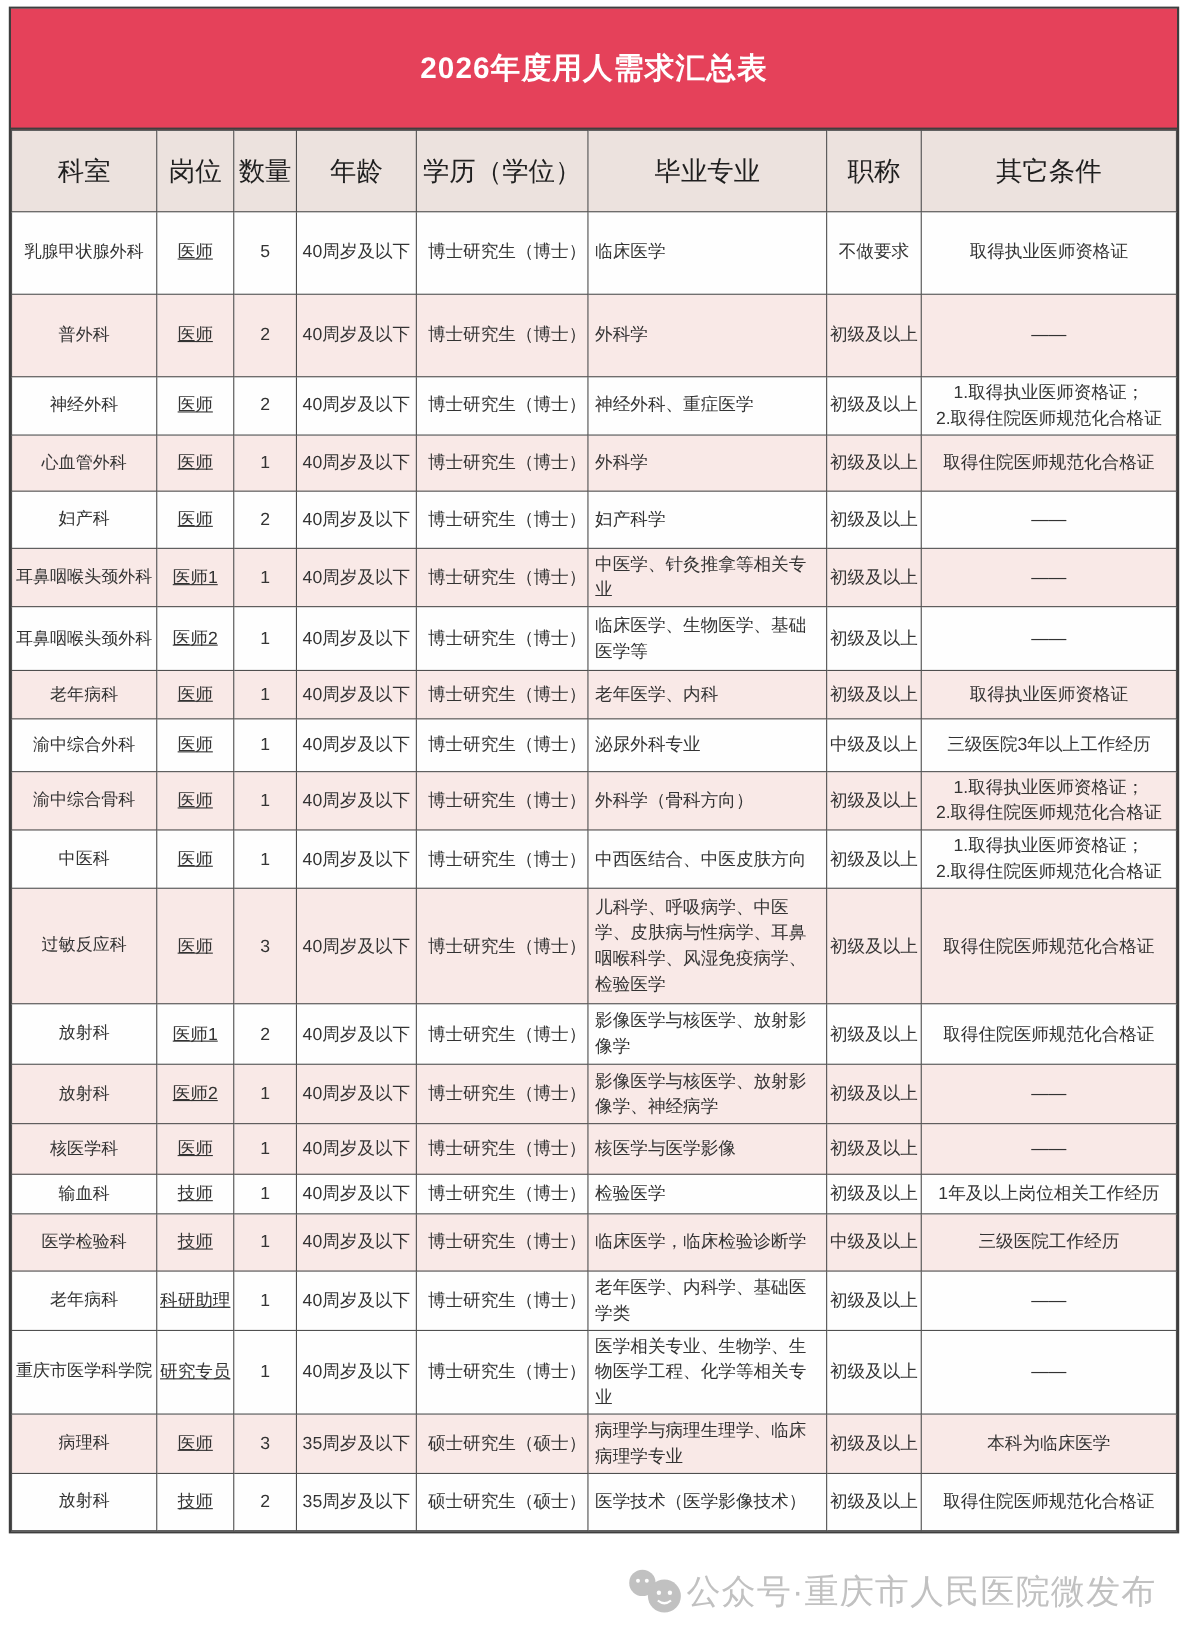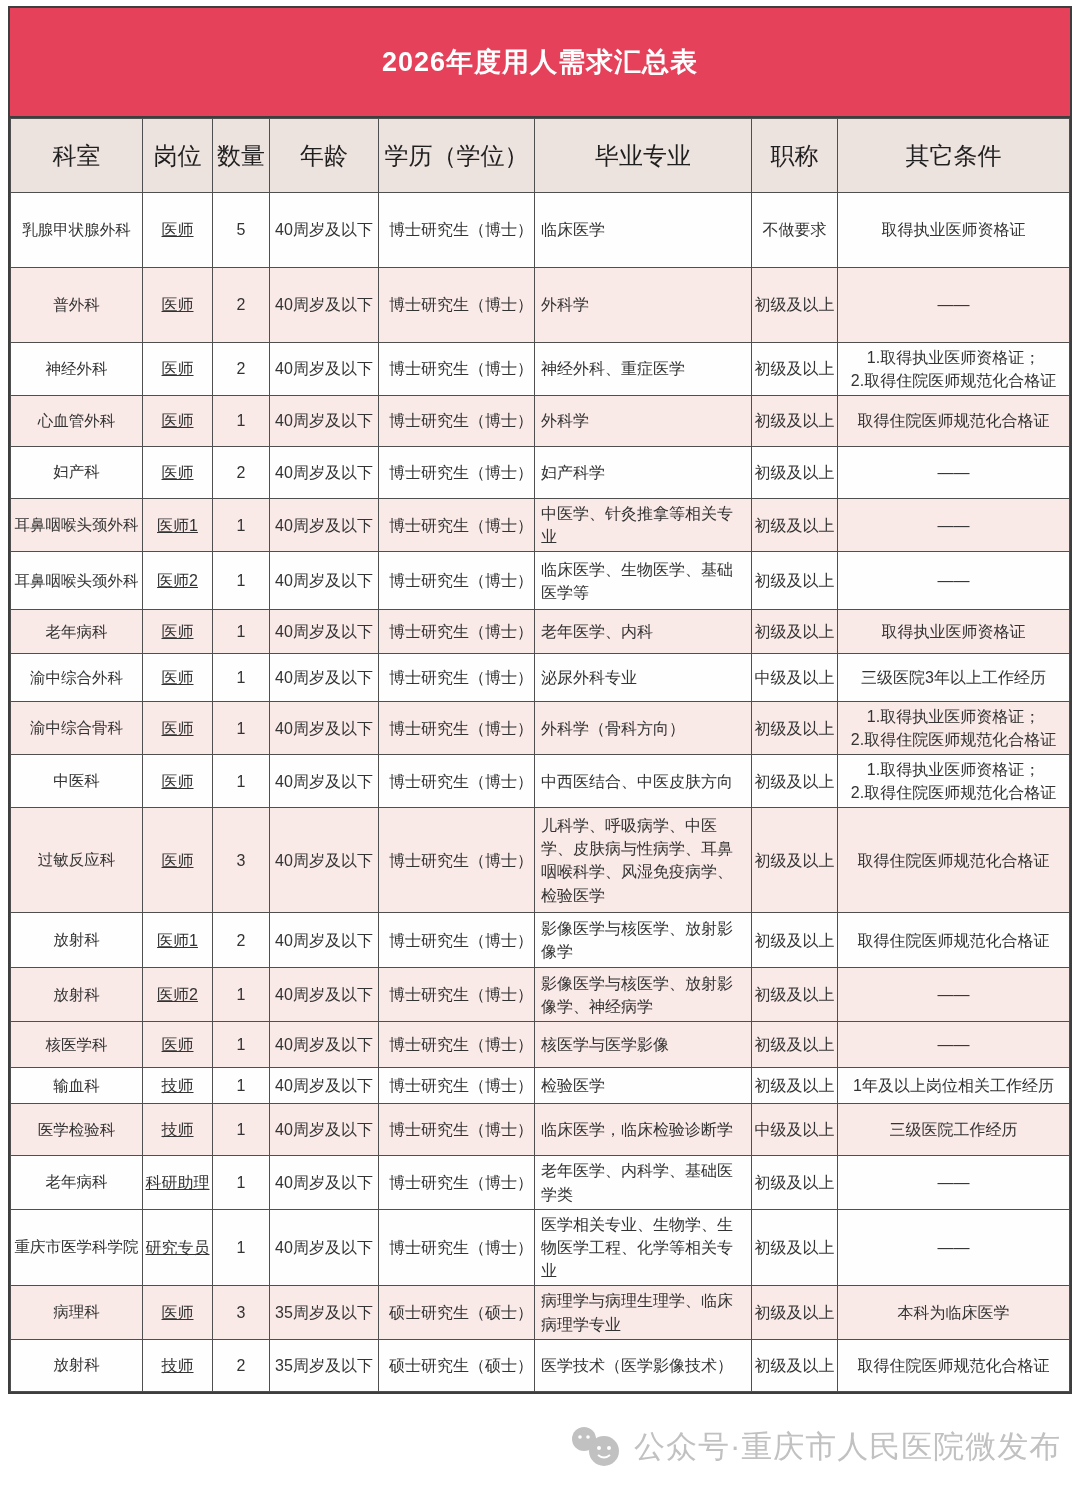--- a/index.html
+++ b/index.html
@@ -65,21 +65,20 @@
   td.col-education  { text-align: right; padding: 2px 1px 2px 3px; }
   td.col-major      { text-align: left; padding: 3px 6px; }
   td.col-rank       { padding: 2px 0; }
   td.col-other      { white-space: pre-line; padding: 2px 2px; }
   .watermark {
     position: absolute;
     left: 570px;
     top: 1426px;
     display: flex;
     align-items: center;
-    gap: 10px;
     opacity: 0.55;
     pointer-events: none;
   }
   .watermark .wm-text {
     color: #8f8f8f;
     font-size: 31px;
     letter-spacing: 1px;
     white-space: nowrap;
   }
 </style>

